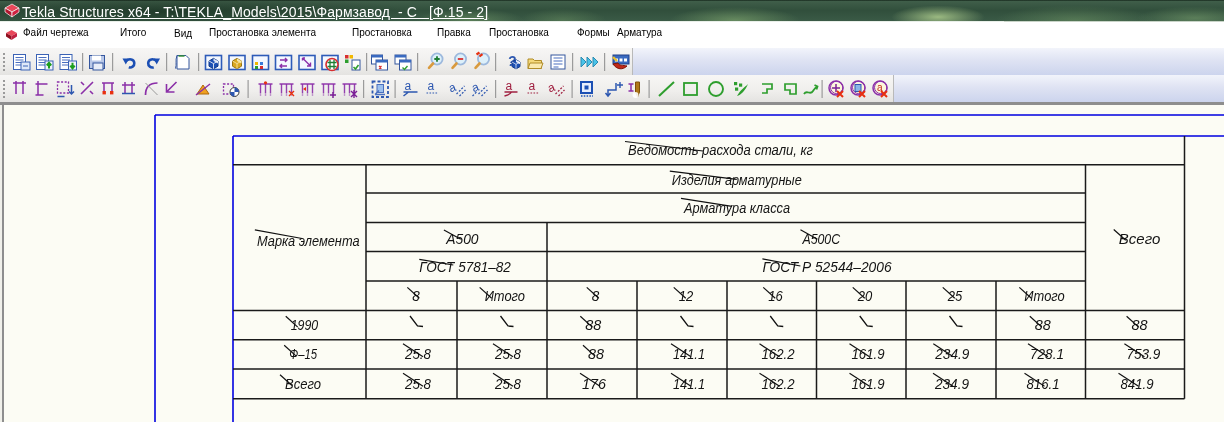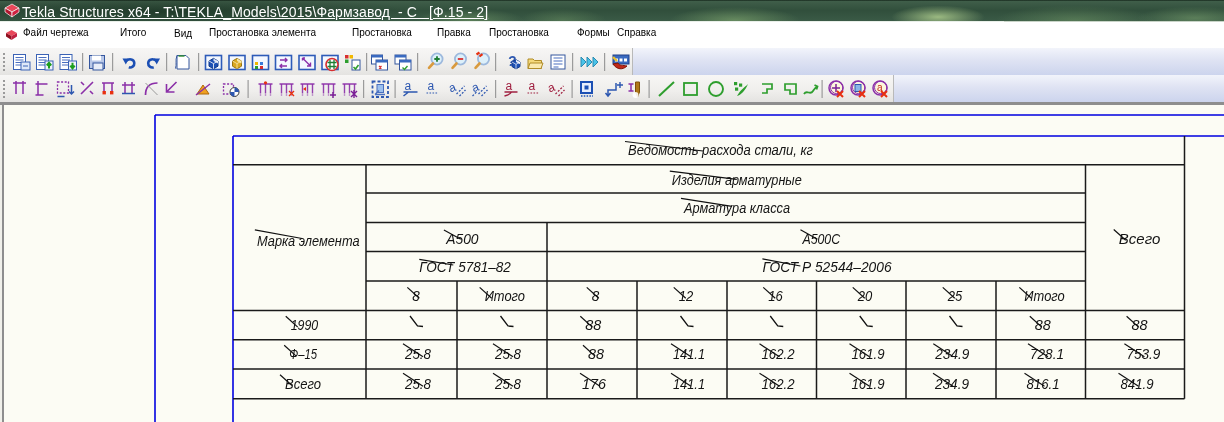--- a/index.html
+++ b/index.html
@@ -54,21 +54,21 @@
   <path d="M12 5 L6.5 8 L6.5 12 L12 8.5 Z" fill="#c02040"></path>
  </svg>
  <span style="position:absolute;left:23px;top:5px">Файл чертежа</span>
     <span style="position:absolute;left:120px;top:5px">Итого</span>
     <span style="position:absolute;left:174px;top:6px">Вид</span>
     <span style="position:absolute;left:209px;top:5px">Простановка элемента</span>
     <span style="position:absolute;left:352px;top:5px">Простановка</span>
     <span style="position:absolute;left:437px;top:5px">Правка</span>
     <span style="position:absolute;left:489px;top:5px">Простановка</span>
     <span style="position:absolute;left:577px;top:5px">Формы</span>
-    <span style="position:absolute;left:617px;top:5px">Справка</span>
+    <span style="position:absolute;left:617px;top:5px">Арматура</span>
 </div>
 <div id="tb1">
     <div id="tb1c">
  <div class="grip" style="top:53px;height:19px;top:5px"></div>
  <svg width="633" height="27" viewBox="0 48 633 27" style="position:absolute;left:0;top:0">
         <g transform="translate(13,54)">
           <rect x="0.5" y="0.5" width="12" height="15" fill="#fff" stroke="#3b62b5"></rect>
           <path d="M2.5 3.5h8M2.5 6h8M2.5 8.5h8M2.5 11h8" stroke="#4a6fc0" stroke-width="1.1" fill="none"></path>
           <rect x="8" y="8" width="9" height="8" fill="#dfe8f8" stroke="#3b62b5"></rect>
           <path d="M10 12h5" stroke="#3b62b5"></path>

